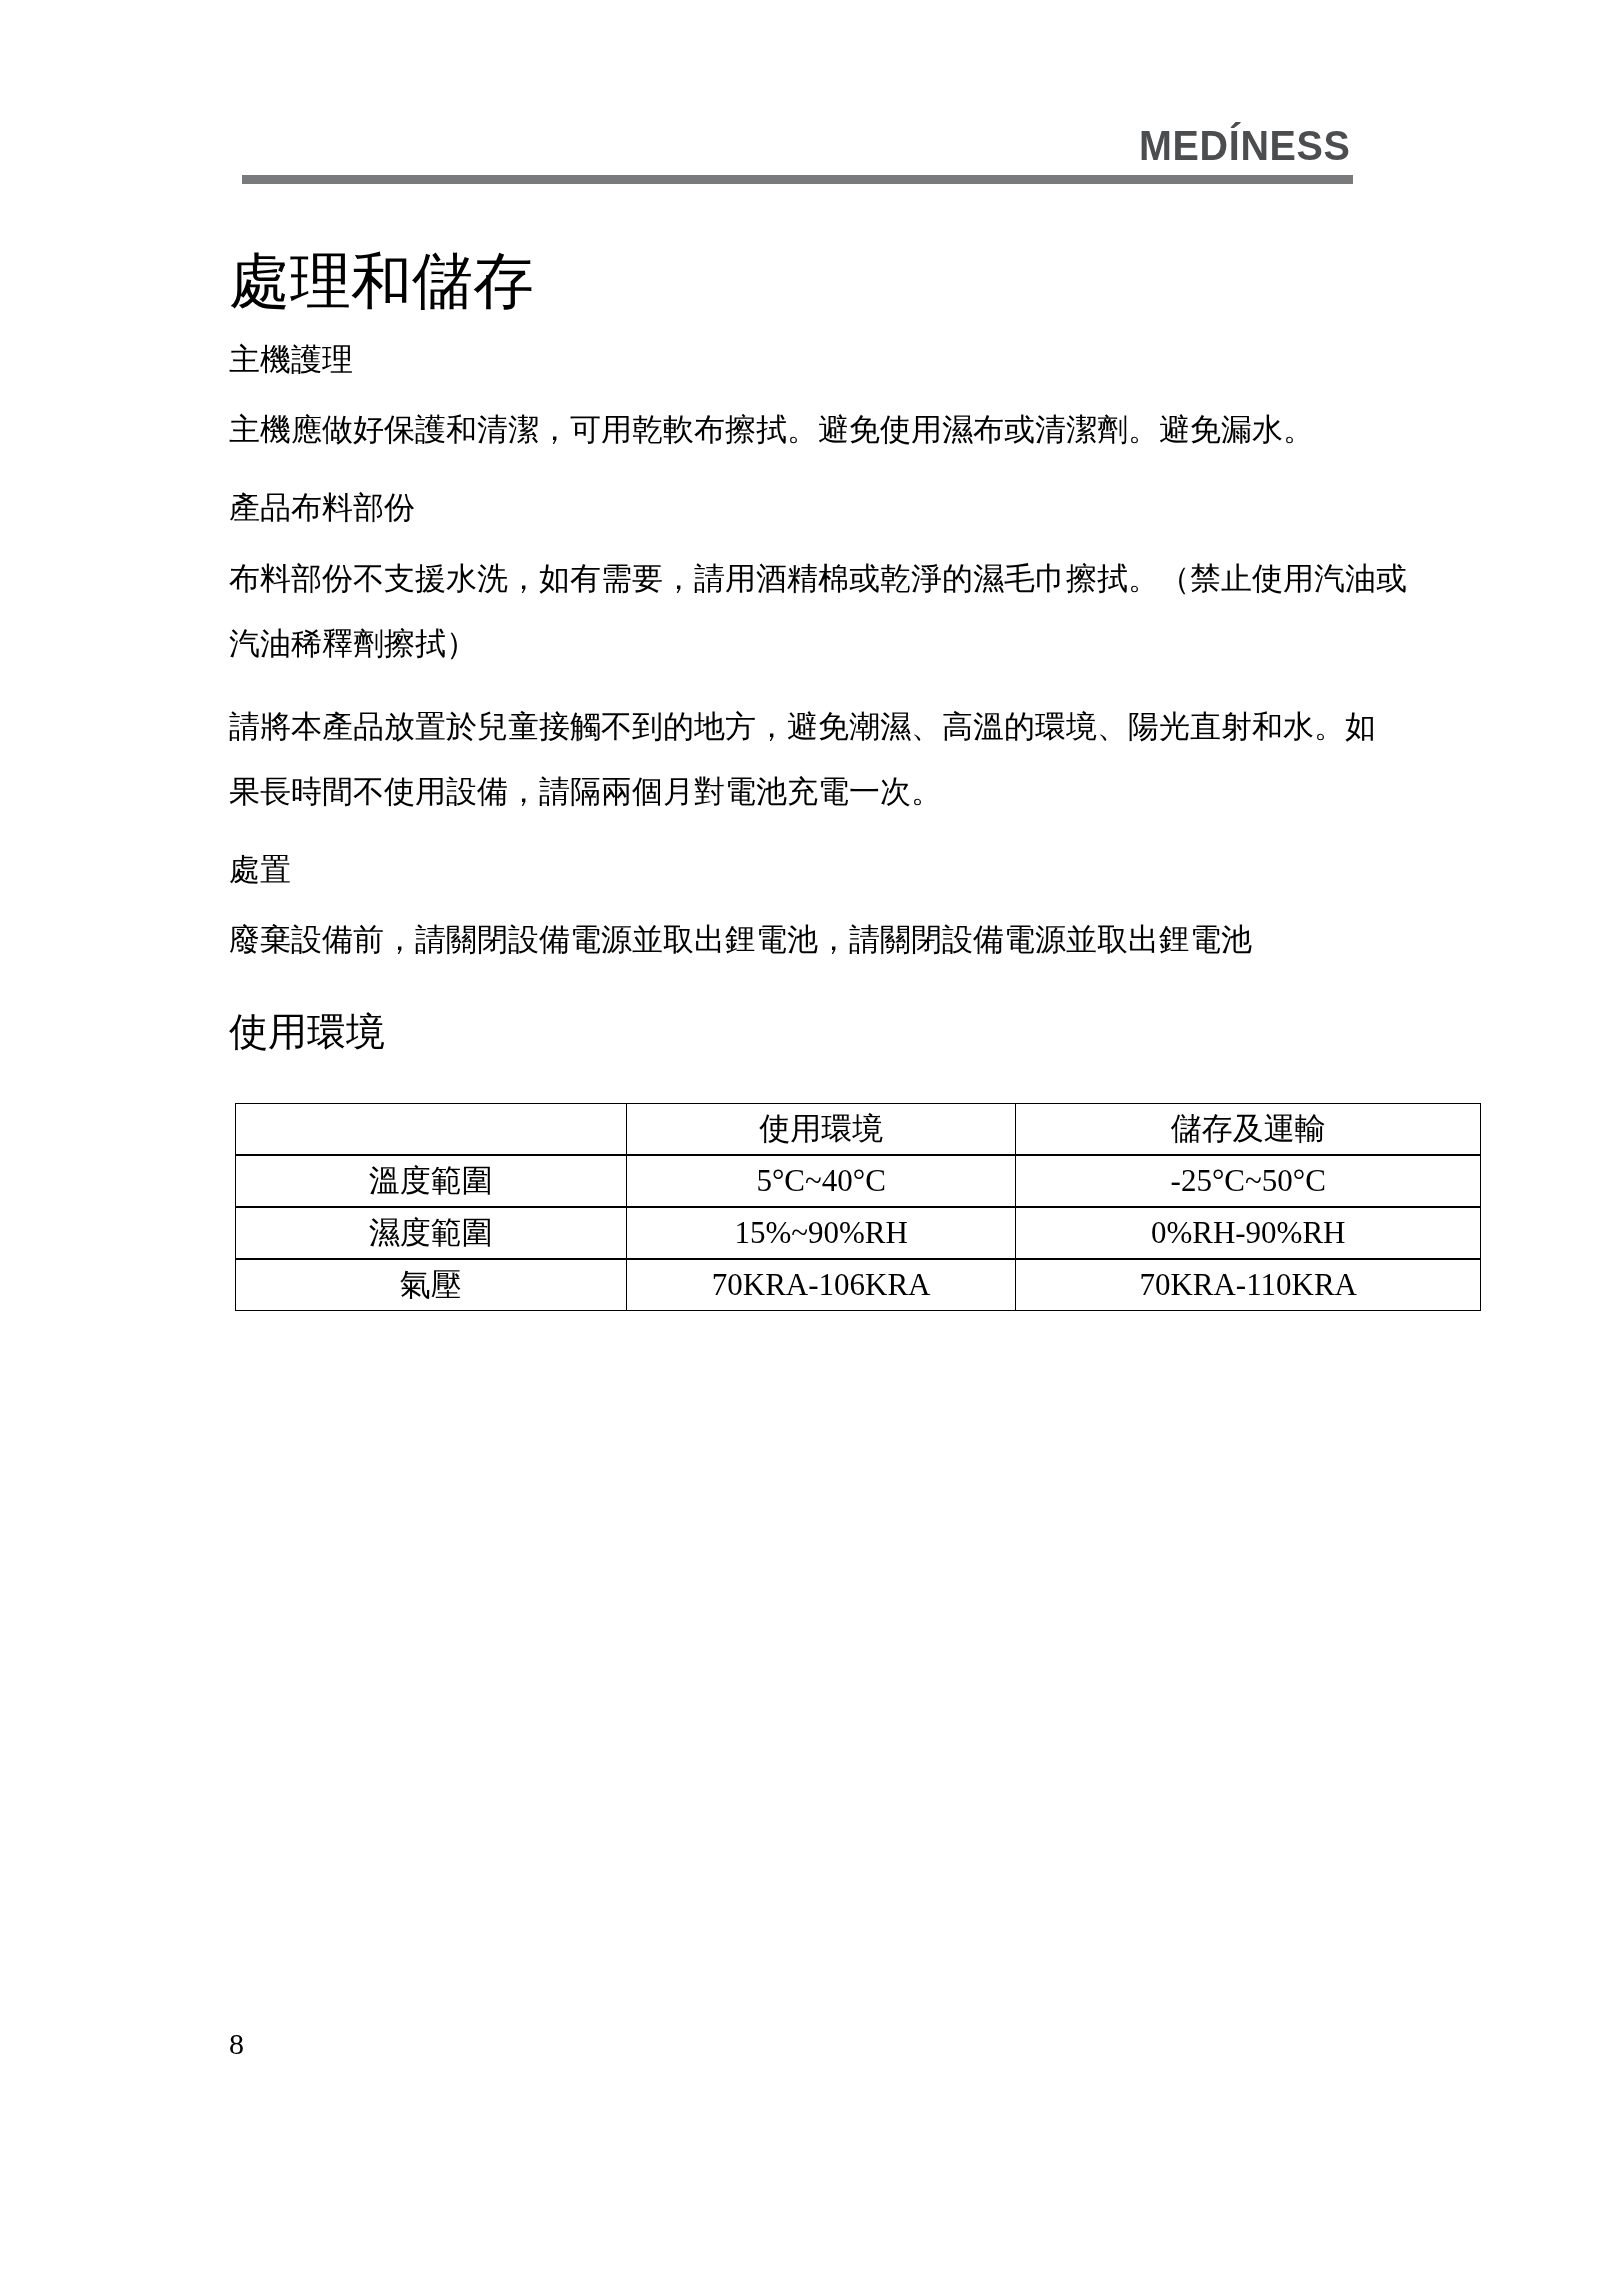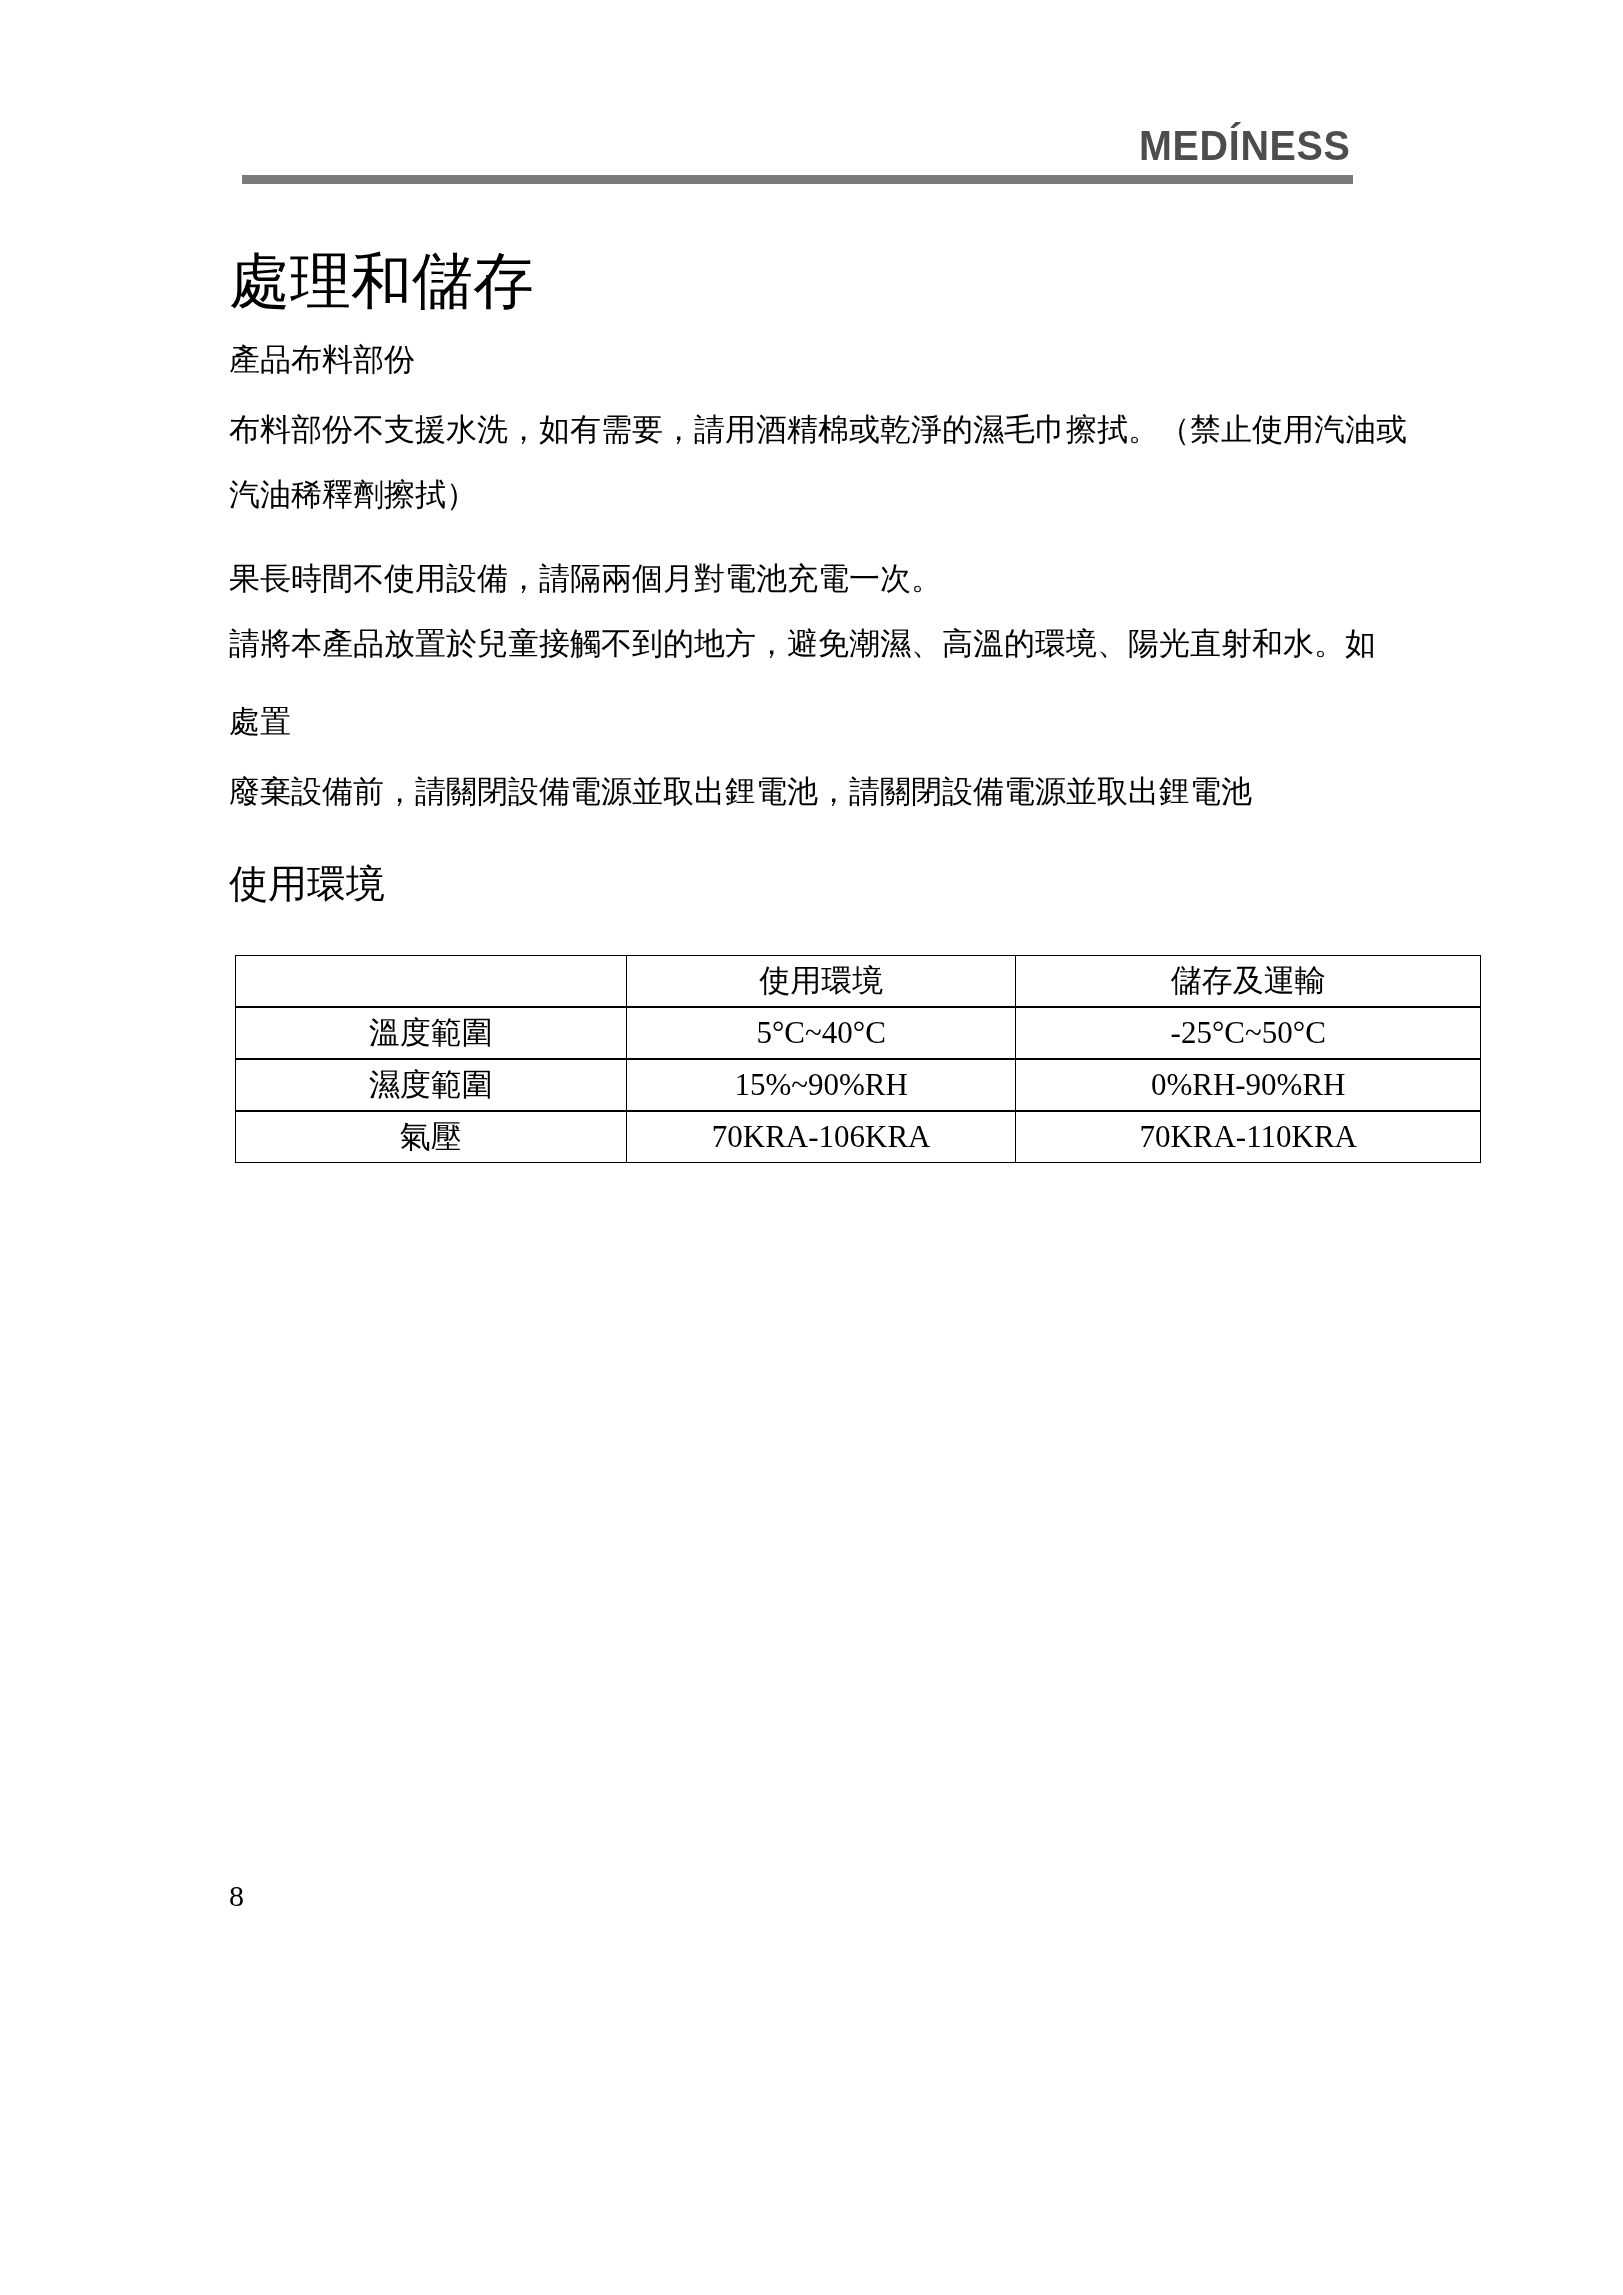--- a/index.html
+++ b/index.html
@@ -96,33 +96,40 @@
 
 <div class="page">
 
   <div class="header">
     <div class="logo">MEDÍNESS</div>
     <div class="header-rule"></div>
   </div>
 
   <h1 class="doc-title">處理和儲存</h1>
 
+  <div class="section">
+    <div class="subhead">主機護理</div>
+    <div class="para">
+      <span class="tline">主機應做好保護和清潔，可用乾軟布擦拭。避免使用濕布或清潔劑。避免漏水。</span>
+      <span class="tline"></span>
+    </div>
+  </div>
 
   <div class="section">
     <div class="subhead">產品布料部份</div>
     <div class="para">
       <span class="tline">布料部份不支援水洗，如有需要，請用酒精棉或乾淨的濕毛巾擦拭。（禁止使用汽油或</span>
       <span class="tline">汽油稀釋劑擦拭）</span>
     </div>
   </div>
 
   <div class="section">
     <div class="para">
+      <span class="tline">請將本產品放置於兒童接觸不到的地方，避免潮濕、高溫的環境、陽光直射和水。如</span>
       <span class="tline">果長時間不使用設備，請隔兩個月對電池充電一次。</span>
-      <span class="tline">請將本產品放置於兒童接觸不到的地方，避免潮濕、高溫的環境、陽光直射和水。如</span>
     </div>
   </div>
 
   <div class="section">
     <div class="subhead">處置</div>
     <div class="para">
       <span class="tline">廢棄設備前，請關閉設備電源並取出鋰電池，請關閉設備電源並取出鋰電池</span>
       <span class="tline"></span>
     </div>
   </div>

